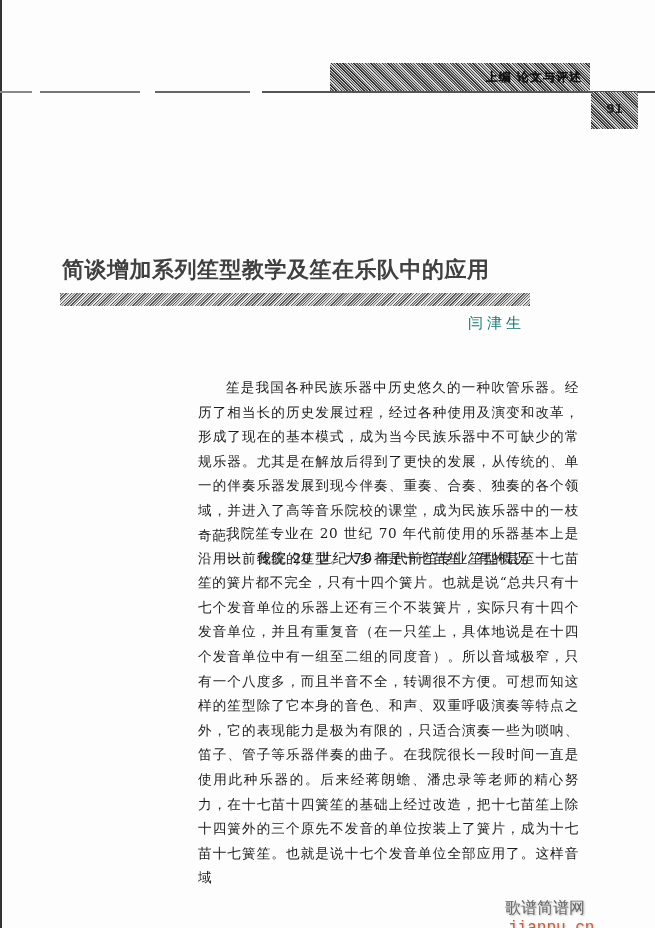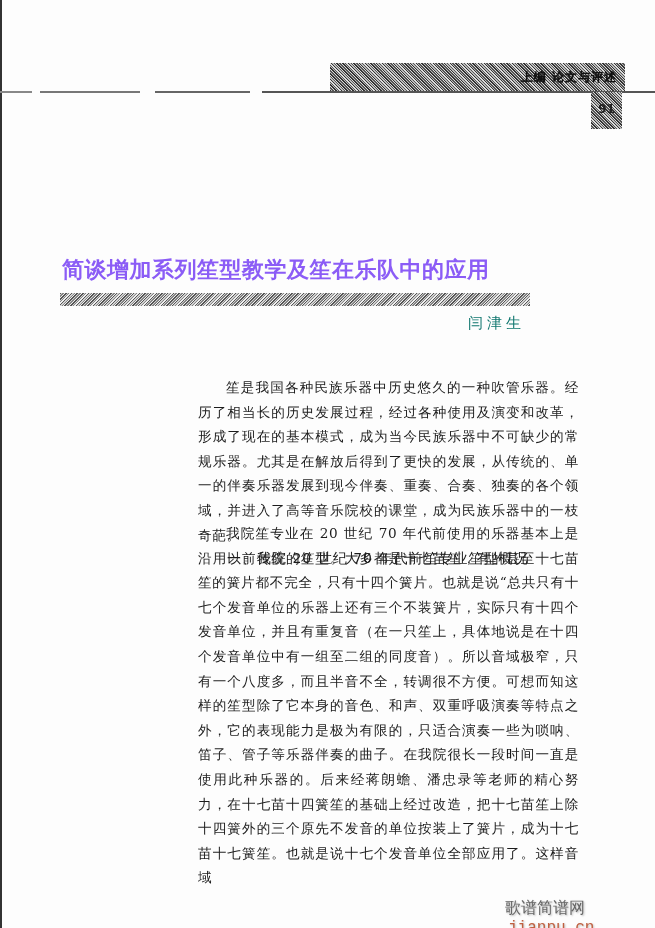--- a/index.html
+++ b/index.html
@@ -12,38 +12,38 @@
   .left-edge { position:absolute; left:0; top:0; width:2px; height:928px; background:#333; }
   .top-rule {
     position:absolute; left:0; top:91px; width:655px; height:2px;
     background:linear-gradient(90deg,#888 0 32px,transparent 32px 40px,#777 40px 140px,transparent 140px 155px,#666 155px 250px,transparent 250px 262px,#555 262px 655px);
   }
   .hatch {
     background-color:#999;
     background-image:repeating-linear-gradient(45deg,#333 0 1px,#bbb 1px 2px,#555 2px 3px,#ddd 3px 4px);
   }
   .header-band {
-    position:absolute; left:330px; top:63px; width:295px; height:28px;
+    position:absolute; left:330px; top:63px; width:260px; height:28px;
   }
   .header-text {
     position:absolute; right:8px; top:6px; font-family:"DejaVu Sans", sans-serif;
     font-weight:bold; font-size:12px; color:#111; letter-spacing:1px;
     text-shadow:0 0 1px #222;
   }
   .page-num-box {
-    position:absolute; left:591px; top:92px; width:31px; height:37px;
+    position:absolute; left:591px; top:92px; width:31px; height:37px;padding-left:16px;
   }
   .page-num {
     position:absolute; left:0; right:0; top:10px; text-align:center;
     font-family:"DejaVu Sans", sans-serif; font-size:12px; font-weight:bold; color:#222;
   }
   .title {
     position:absolute; left:62px; top:255px; width:500px;
     font-family:"DejaVu Sans", sans-serif; font-size:22px; font-weight:bold;
-    color:#8b5cf6; letter-spacing:0.5px; white-space:nowrap;
+    color:#404040; letter-spacing:0.5px; white-space:nowrap;
   }
   .title-band {
     position:absolute; left:60px; top:293px; width:470px; height:13px;
     background-color:#aaa;
     background-image:repeating-linear-gradient(135deg,#444 0 1px,#ccc 1px 2px,#777 2px 3px,#eee 3px 4px);
     opacity:0.9;
   }
   .author {
     position:absolute; left:468px; top:314px; font-size:15px; letter-spacing:4px; color:#0f766e;
   }

